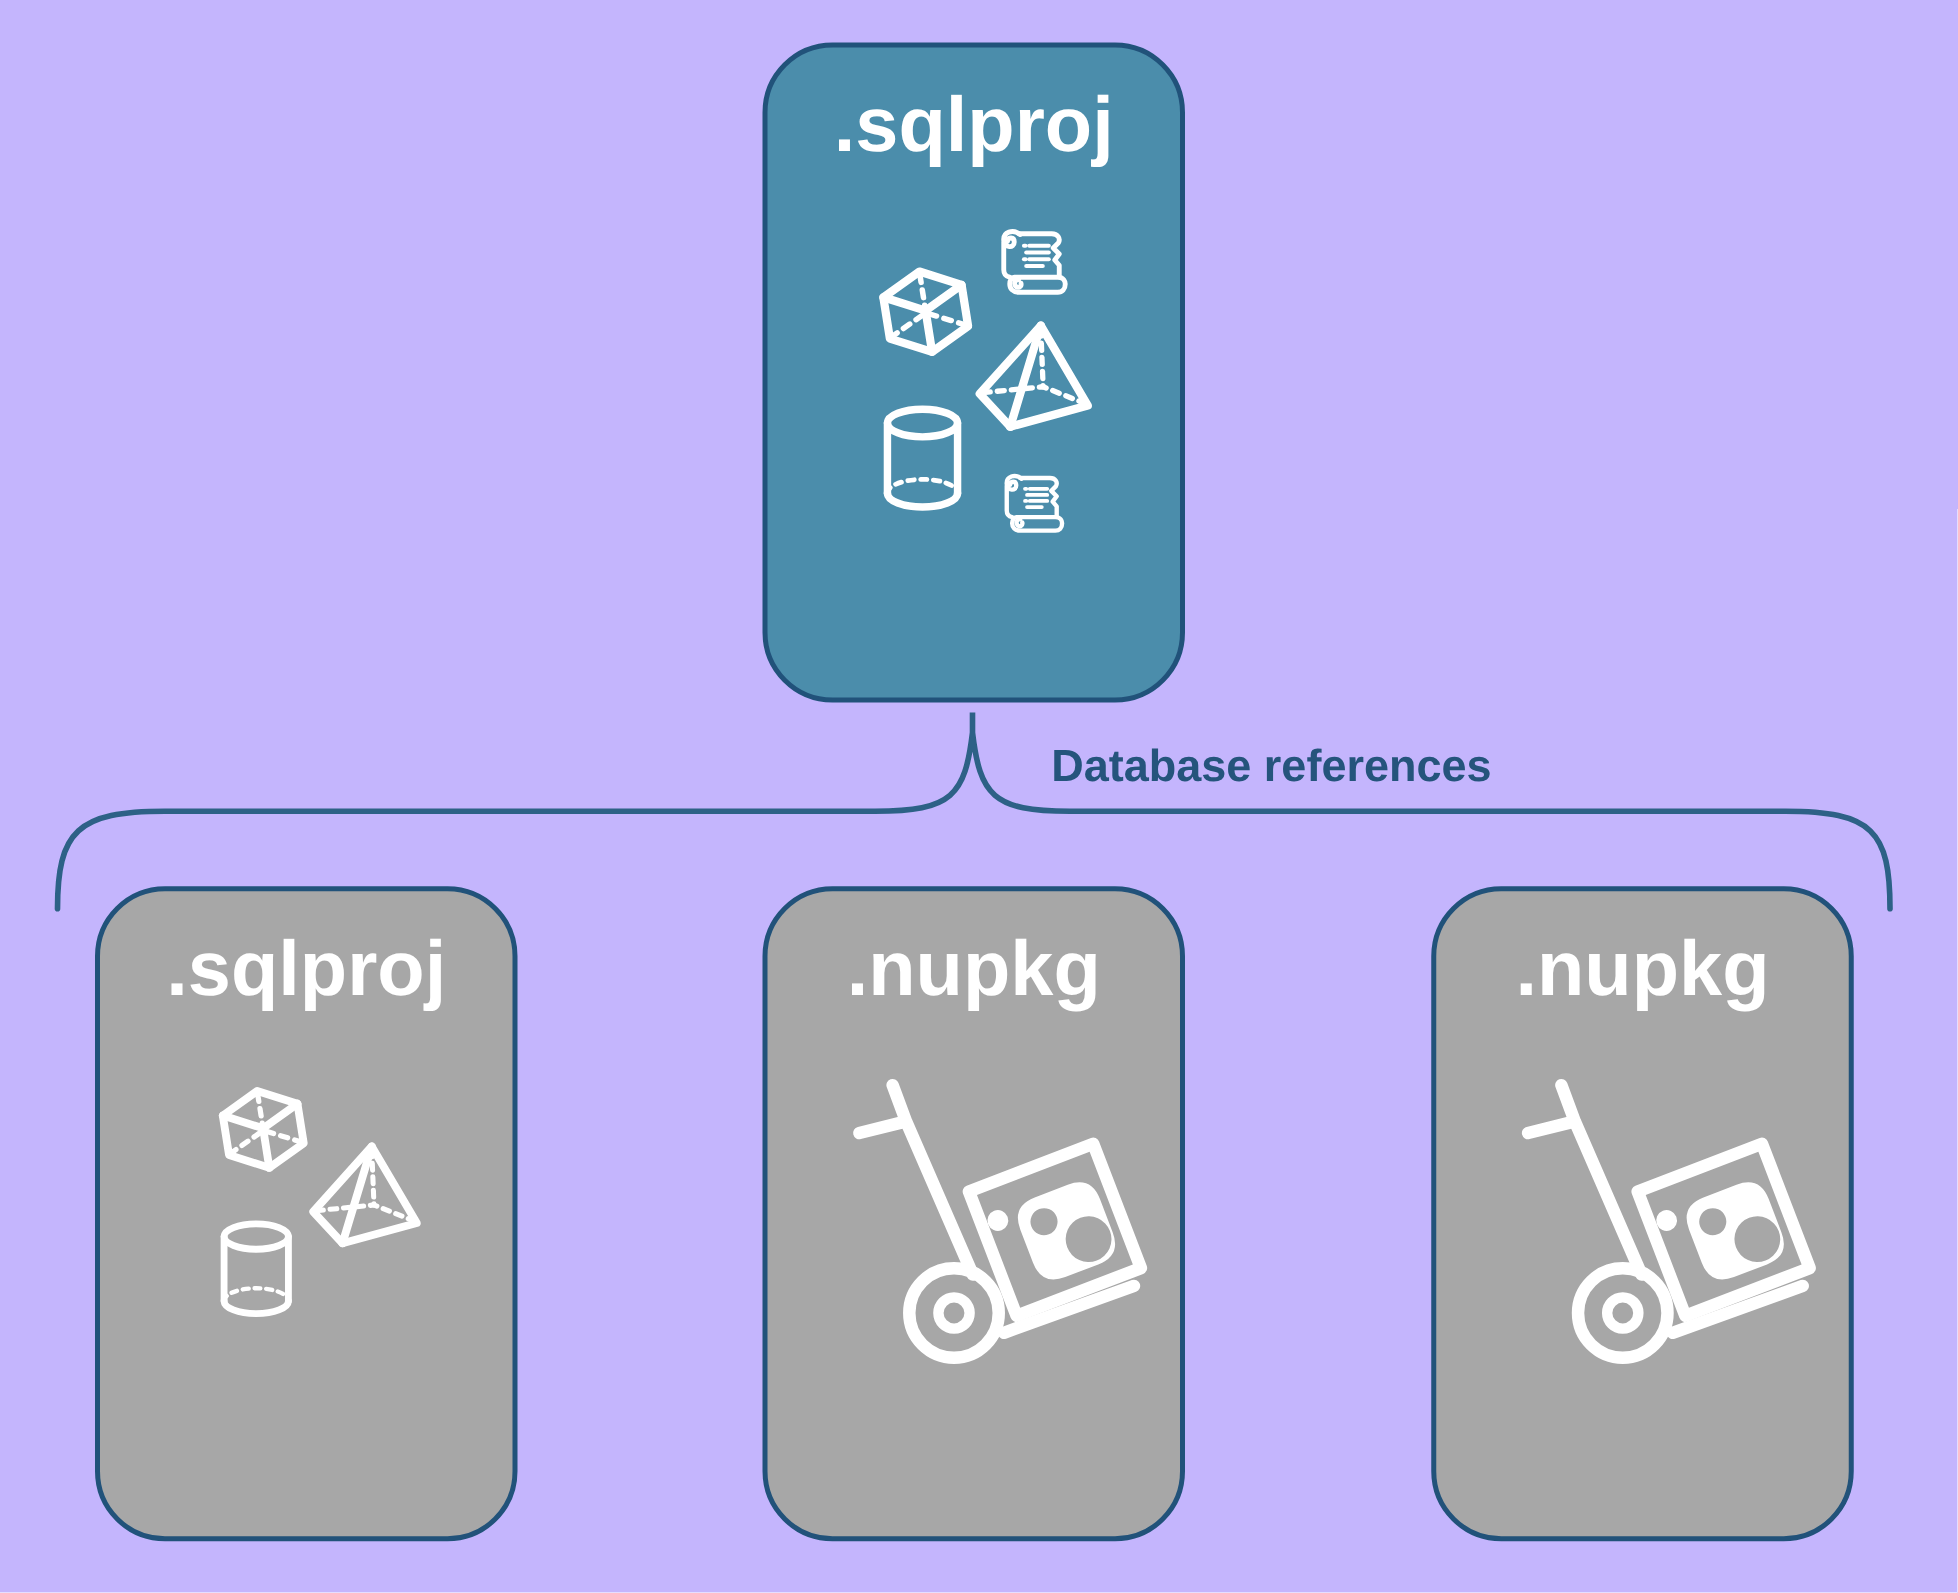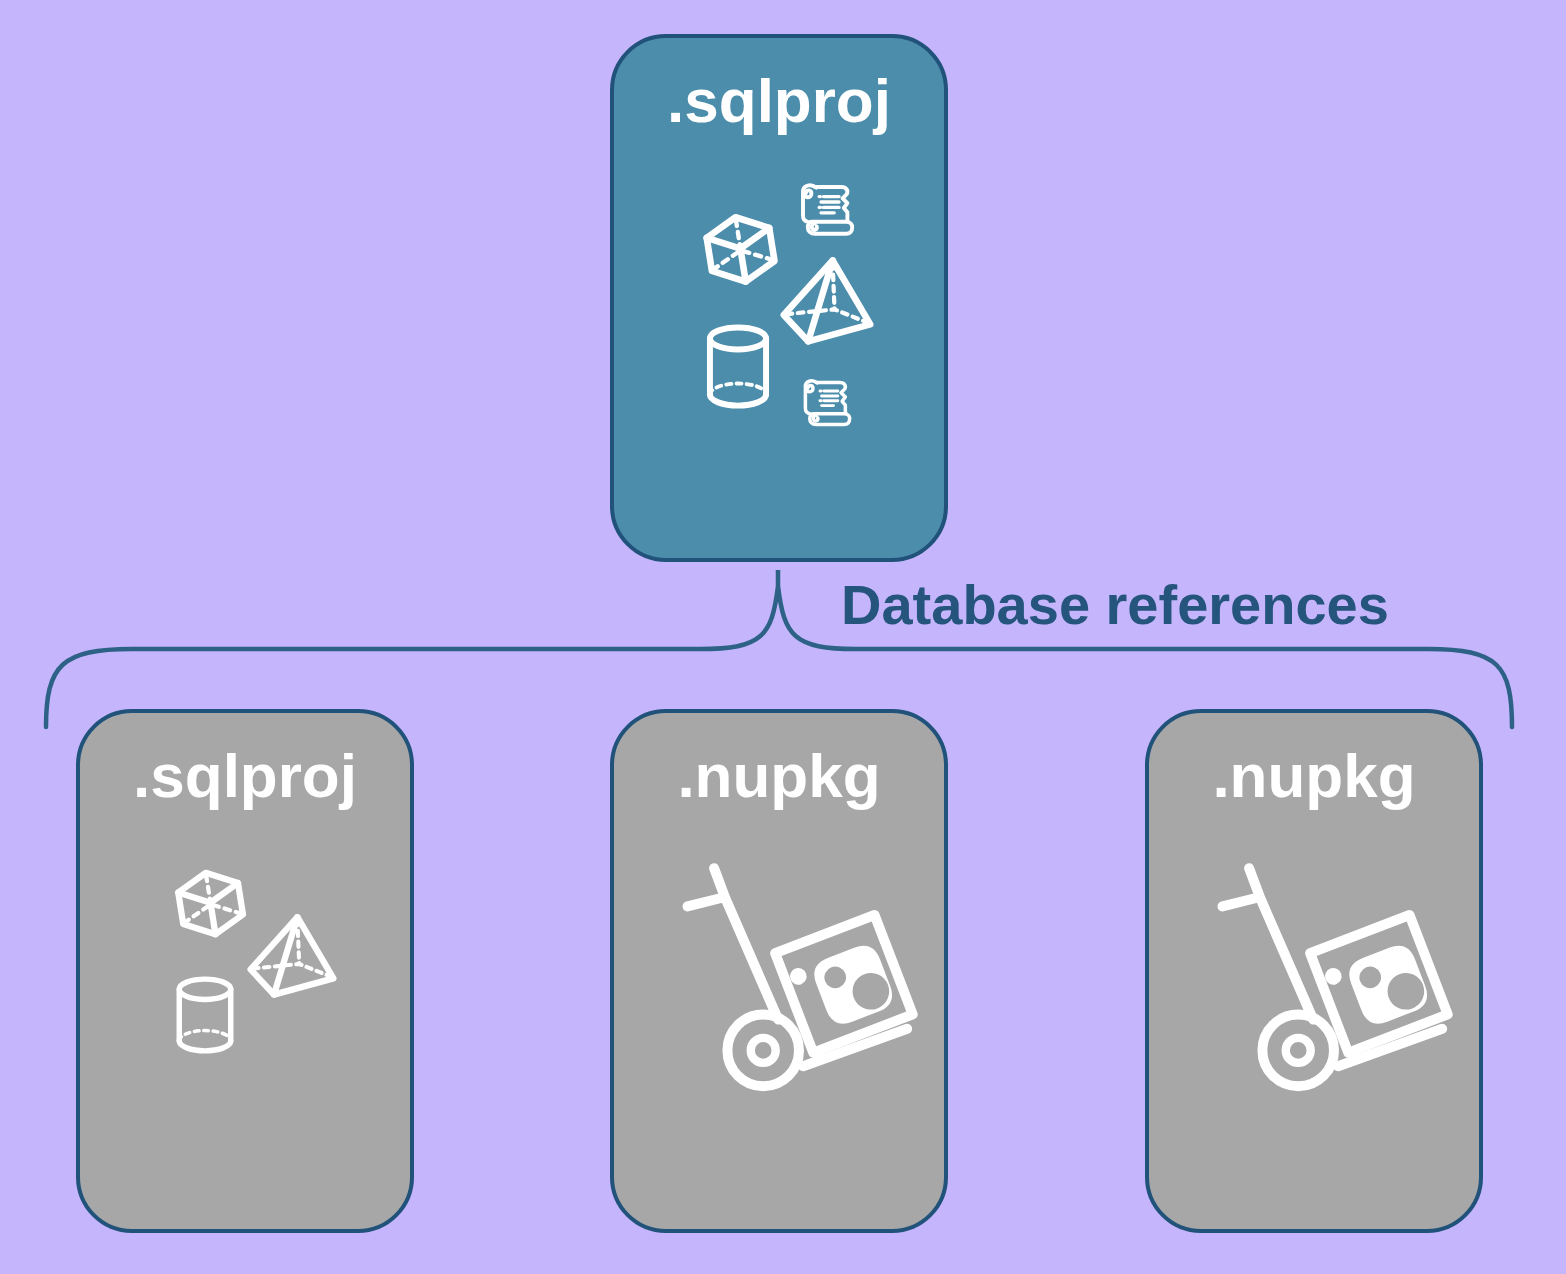--- a/index.html
+++ b/index.html
@@ -34,22 +34,22 @@
   .icons-root    { left: 83px; top: 143px; width: 180px; height: 250px; }
   .icons-geo     { left: 89px; top: 151px; width: 172px; height: 190px; }
   .icons-dolly   { left: 55px; top: 146px; width: 250px; height: 233px; }
   .brace {
     position: absolute;
     left: 0; top: 556px;
     width: 1566px; height: 185px;
   }
   .connector-label {
     position: absolute;
-    left: 841px; top: 572px;
-    font-size: 56px;
+    left: 841px; top: 592px;
+    font-size: 36px;
     font-weight: bold;
     color: #25547c;
     white-space: nowrap;
   }
   .defs-holder { position: absolute; width: 0; height: 0; overflow: hidden; }
 </style>
 </head>
 <body>
 
 <svg class="defs-holder" aria-hidden="true">

